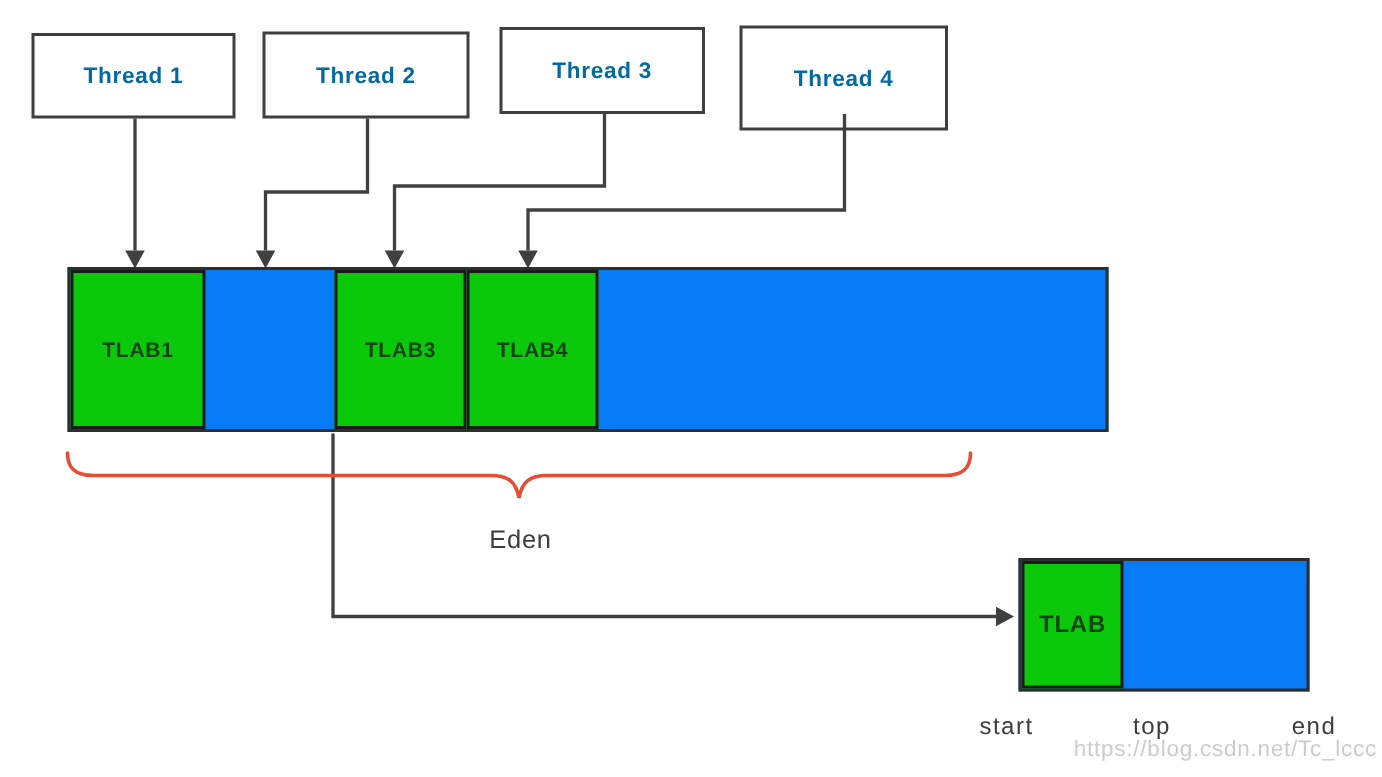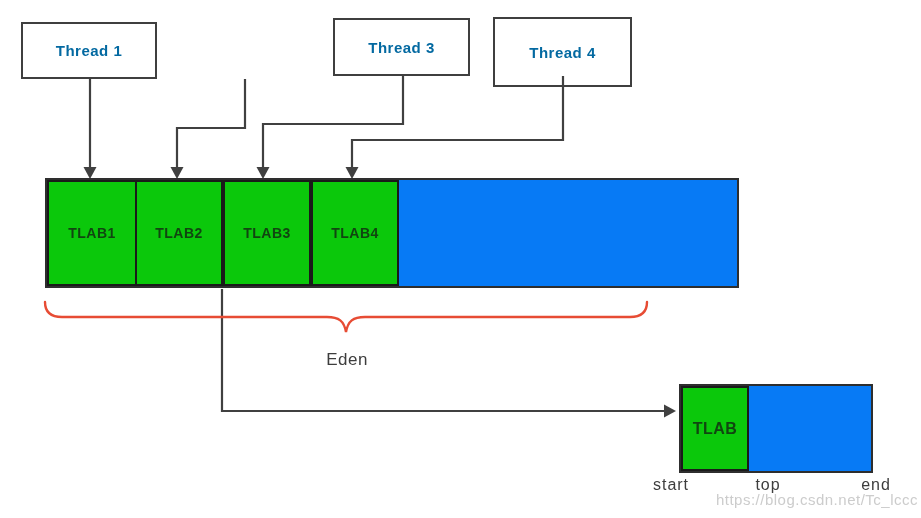--- a/index.html
+++ b/index.html
@@ -90,21 +90,21 @@
     transform: translateX(-50%);
     font-weight: normal;
     font-size: 17px;
     color: #3d3d3d;
     letter-spacing: 0.5px;
   }
 
   
   .tlab-box {
     position: absolute;
-    left: 679px; top: 384px;
+    left: 679px; top: 372px;
     width: 194px; height: 89px;
     background: #077af5;
     border: 2px solid #2e2e2e;
     box-sizing: border-box;
   }
   .tlab-box .green-part {
     position: absolute;
     left: 0; top: 0;
     width: 68px; height: 85px;
     background: #0bc80b;
@@ -143,20 +143,23 @@
   }
 </style>
 </head>
 <body>
 
 <div class="stage">
 
   <div class="thread-box" id="thread-1">
     <span>Thread 1</span>
   </div>
+  <div class="thread-box" id="thread-2">
+    <span>Thread 2</span>
+  </div>
   <div class="thread-box" id="thread-3">
     <span>Thread 3</span>
   </div>
   <div class="thread-box" id="thread-4">
     <span>Thread 4</span>
   </div>
 
   <svg class="connectors" viewBox="0 0 921 518" xmlns="http://www.w3.org/2000/svg">
 
     <path class="arrow-line" d="M 90 79 L 90 167"></path>
@@ -177,23 +180,20 @@
     <path class="brace" d="M 45 302 C 45 312 50 317 62 317 L 327 317
              C 339 317 344 321 346 332
              C 348 321 353 317 365 317 L 630 317
              C 642 317 647 312 647 302"></path>
   </svg>
 
   <div class="eden-bar">
     <div class="tlab-cell" id="tlab-cell-1">
       <span>TLAB1</span>
     </div>
-    <div class="tlab-cell" id="tlab-cell-2">
-      <span>TLAB2</span>
-    </div>
     <div class="tlab-cell" id="tlab-cell-3">
       <span>TLAB3</span>
     </div>
     <div class="tlab-cell" id="tlab-cell-4">
       <span>TLAB4</span>
     </div>
   </div>
 
   <div class="eden-label">Eden</div>
 

